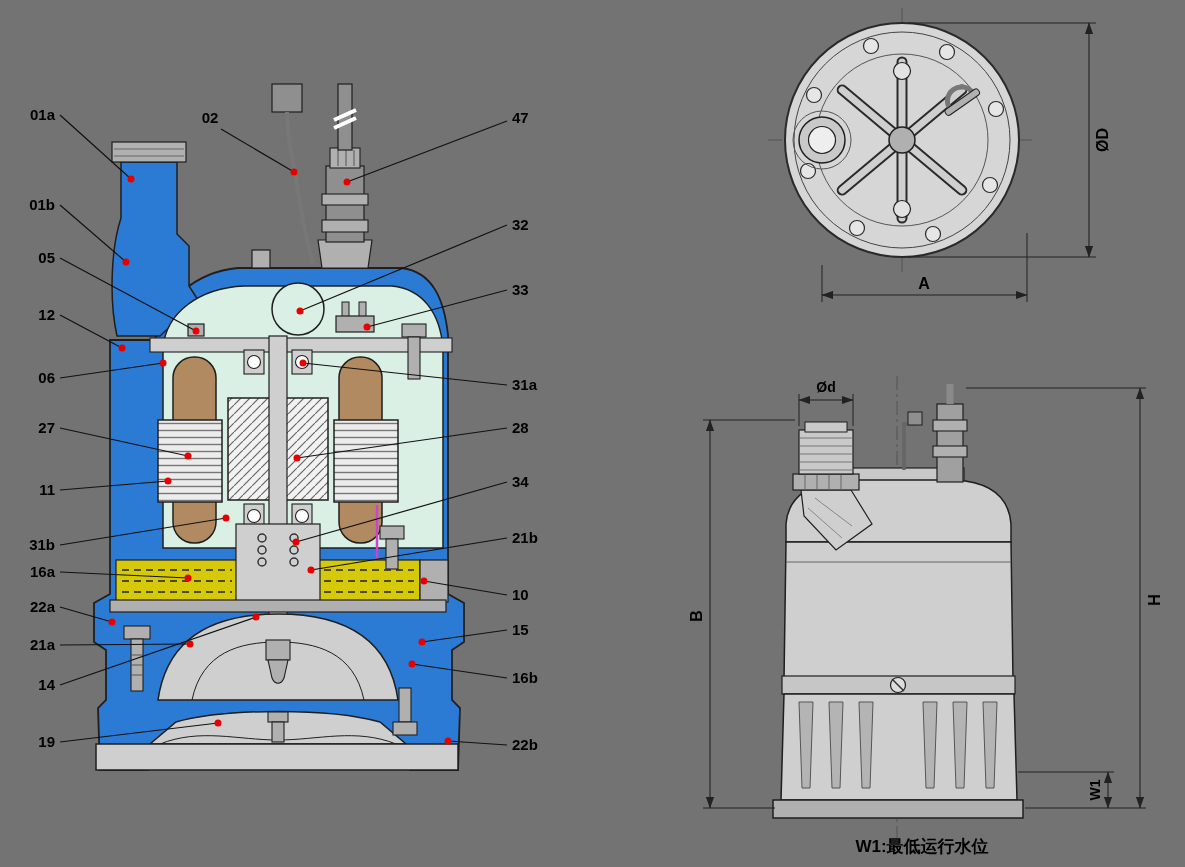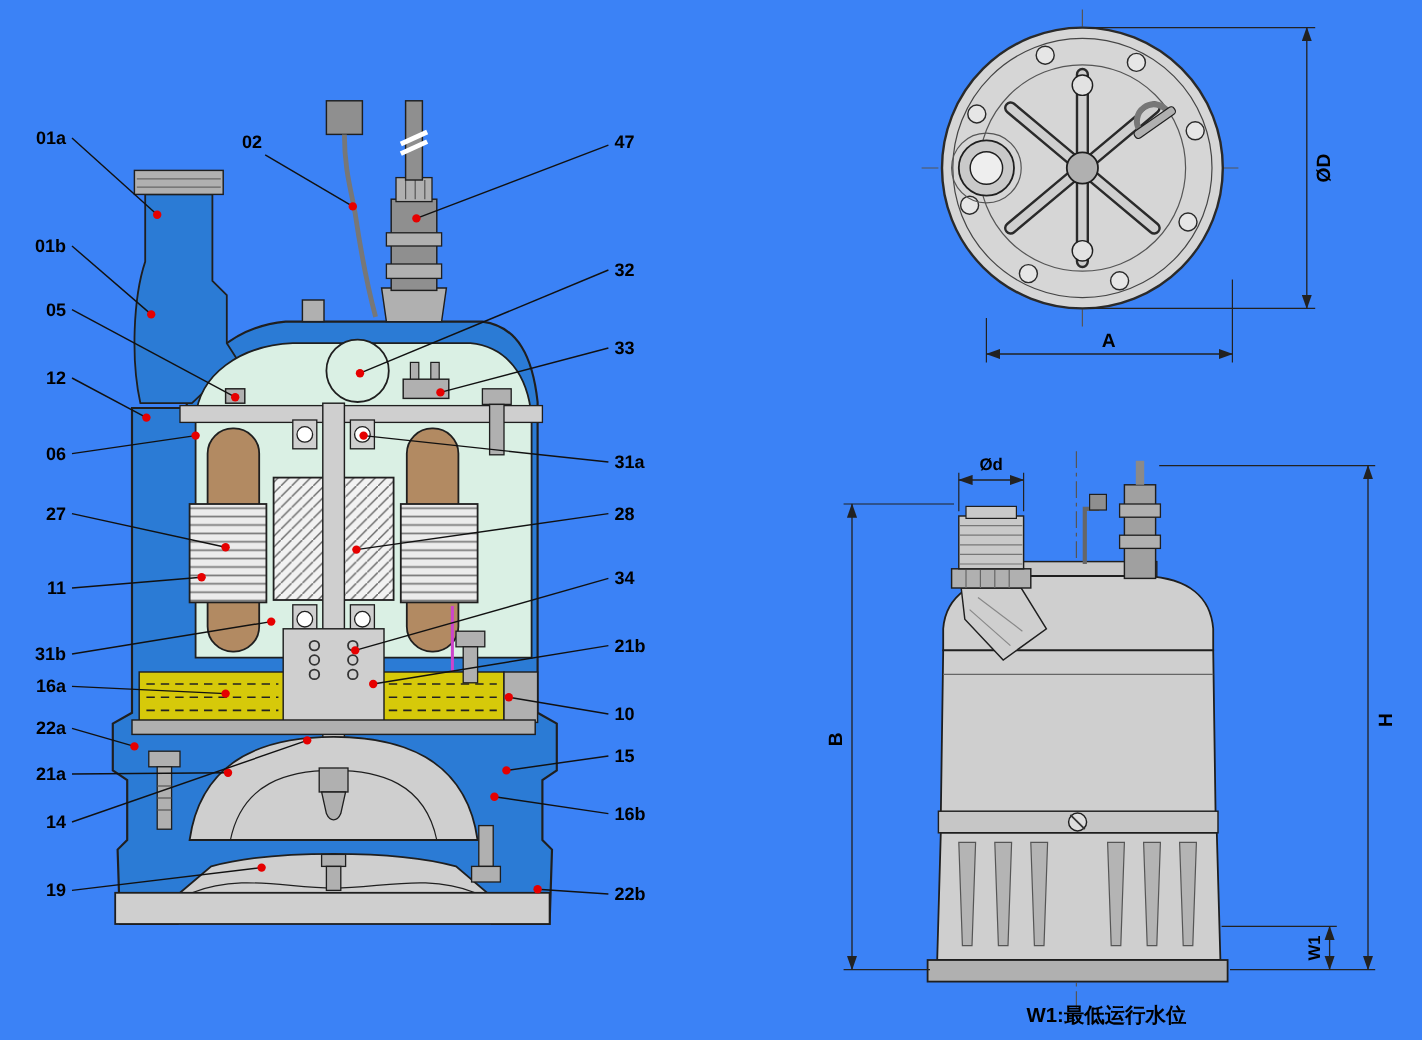--- a/index.html
+++ b/index.html
@@ -1,16 +1,16 @@
 <!DOCTYPE html>
 <html style="--c-blue: #2b7bd5; --c-mint: #daf0e4; --c-brown: #b28a62; --c-yellow: #d6c90a; --c-red: #e60000; --c-gray-light: #cfcfcf; --c-gray-mid: #b0b0b0; --c-gray-dark: #8f8f8f;"><head>
 <meta charset="utf-8">
 <style>
   html,body{margin:0;padding:0;background:#fff;}
-  .canvas{width:1185px;height:867px;background:#3b82f6;position:relative;overflow:hidden;}
+  .canvas{width:1185px;height:867px;background:#737373;position:relative;overflow:hidden;}
   svg{display:block;}
   text{font-family:"Liberation Sans","DejaVu Sans",sans-serif;font-weight:bold;fill:#000;}
   .lbl{font-size:15px;}
   .dim-lbl{font-size:16px;}
   .dim-lbl-sm{font-size:14px;}
   .note{font-size:17px;}
   .lead{stroke:#111;stroke-width:1.2;}
   .dot{fill:var(--c-red,#e60000);}
   .dim{stroke:#222;stroke-width:1.1;fill:none;}
   .ext{stroke:#222;stroke-width:1;fill:none;}

